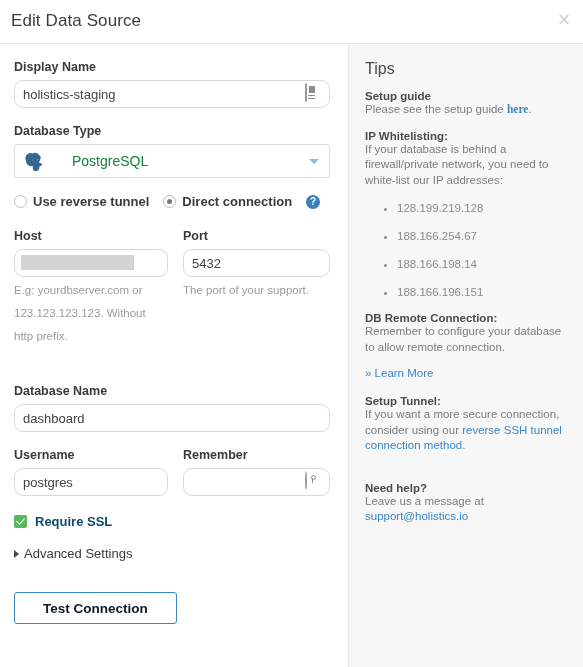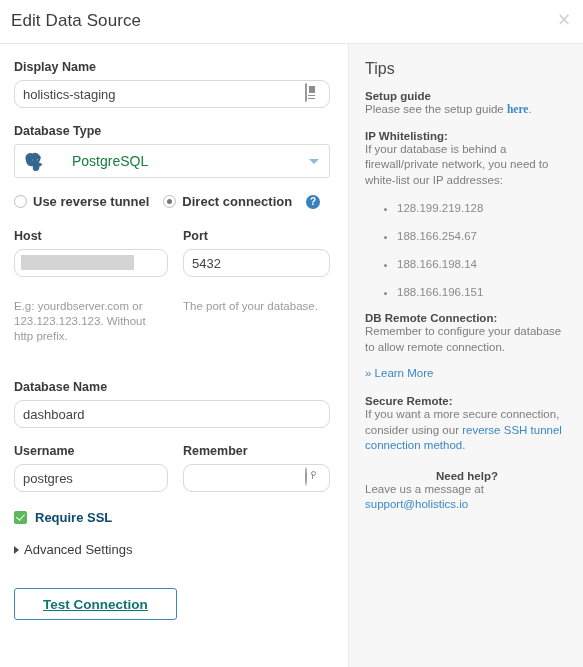--- a/index.html
+++ b/index.html
@@ -227,22 +227,22 @@
     font-family: "Liberation Sans", sans-serif;
   }
 
   
   .row2 { display: flex; gap: 15px; }
   .col-host { width: 155px; }
   .col-port { width: 148px; }
   .hint {
     font-size: 11.5px;
     color: #9b9b9b;
-    line-height: 15px;
-    margin-top: 22px;
+    line-height: 23px;
+    margin-top: 2px;
   }
   .redacted {
     position: absolute;
     left: 7px; top: 6px;
     width: 113px; height: 15px;
     background: #d4d4d4;
   }
 
   
   .check-row {
@@ -290,26 +290,25 @@
     margin-right: 5px;
   }
 
   .test-btn {
     margin-top: 31px;
     width: 163px;
     height: 32px;
     border: 1px solid #3b87c4;
     border-radius: 3px;
     background: #ffffff;
-    color: #0f766e;
+    color: #0f172a;
     font-size: 13.5px;
     font-weight: bold;
     cursor: pointer;
     font-family: "Liberation Sans", sans-serif;
-    text-decoration: underline;
   }
 
   
   .tips-title {
     font-size: 16px;
     color: #4a4a4a;
     margin: 0 0 12px 0;
     font-weight: 400;
   }
   .tip-head {
@@ -405,21 +404,21 @@
           <label class="field-label">Host</label>
           <div class="input-wrap">
             <input class="txt-input" type="text" value="" style="">
             <span class="redacted"></span>
           </div>
           <div class="hint">E.g: yourdbserver.com or 123.123.123.123. Without http prefix.</div>
         </div>
         <div class="col-port">
           <label class="field-label">Port</label>
           <input class="txt-input" type="text" value="5432" style="">
-          <div class="hint">The port of your database.</div>
+          <div class="hint">The port of your support.</div>
         </div>
       </div>
 
       
       <div class="form-group" style="margin-top:36px;">
         <label class="field-label">Database Name</label>
         <input class="txt-input" type="text" value="dashboard" style="">
       </div>
 
       
@@ -469,24 +468,24 @@
         <li>128.199.219.128</li>
         <li>188.166.254.67</li>
         <li>188.166.198.14</li>
         <li>188.166.196.151</li>
       </ul>
 
       <div class="tip-head">DB Remote Connection:</div>
       <div class="tip-text">Remember to configure your database to allow remote connection.</div>
       <a class="learn-more">» Learn More</a>
 
-      <div class="tip-head" style="margin-top:16px;">Secure Remote:</div>
+      <div class="tip-head" style="margin-top:16px;">Setup Tunnel:</div>
       <div class="tip-text">
         <span>If you want a more secure connection, consider using our </span><a class="tip-link">reverse SSH tunnel connection method</a><span>.</span>
       </div>
 
-      <div class="tip-head" style="margin-top:16px;text-align:center;">Need help?</div>
+      <div class="tip-head" style="margin-top:28px;">Need help?</div>
       <div class="tip-text">
         <span>Leave us a message at </span><a class="tip-link">support@holistics.io</a>
       </div>
     </div>
   </div>
 </div>
 
 </body></html>

